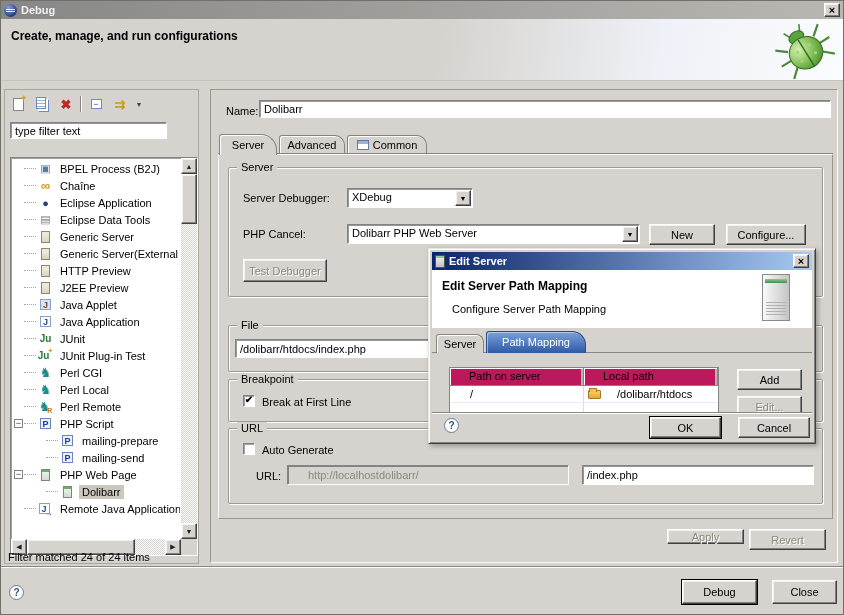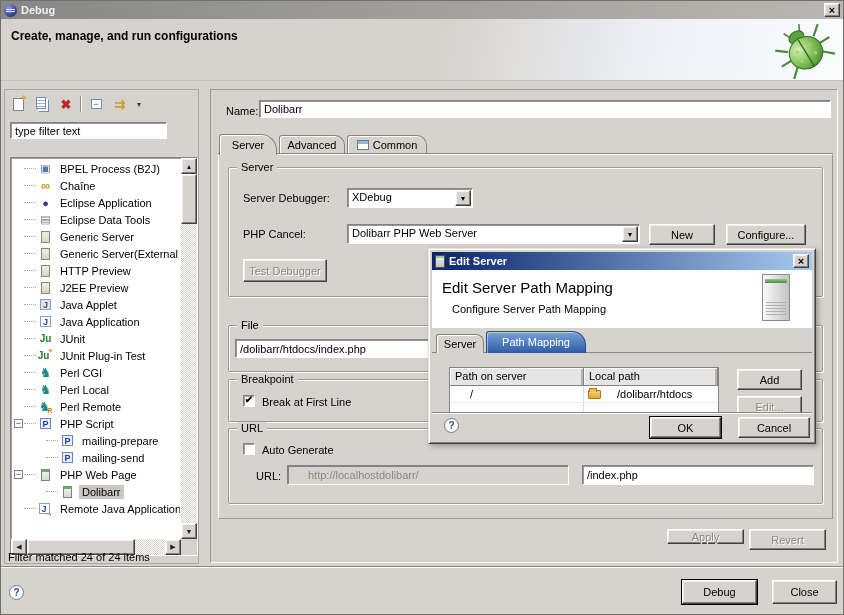--- a/index.html
+++ b/index.html
@@ -126,40 +126,40 @@
   
   .dialog{position:absolute;left:427px;top:247px;width:388px;height:196px;background:#d6d3ce;
     border:1px solid;border-color:#e8e6e0 #404040 #404040 #e8e6e0;
     box-shadow:inset 1px 1px 0 #fff,inset -1px -1px 0 #808080,2px 2px 5px rgba(0,0,0,.3);z-index:50}
   .dlg-title{position:absolute;left:3px;top:3px;right:3px;height:18px;
     background:linear-gradient(90deg,#0a246a,#a6caf0);display:flex;align-items:center;padding:0 3px;gap:4px}
   .dlg-ico{width:10px;height:13px;background:linear-gradient(#f0f0f0,#c0c0c0);
     border:1px solid #505050;box-shadow:inset 0 2px 0 #9aca9a}
   .dlg-title .t{font-weight:bold;color:#fff}
   .dlg-header{position:absolute;left:3px;top:21px;right:3px;height:58px;background:#fff}
-  .dlg-h1{position:absolute;left:10px;top:9px;font-size:15px;font-weight:normal}
+  .dlg-h1{position:absolute;left:10px;top:9px;font-size:12px;font-weight:bold}
   .dlg-h2{position:absolute;left:20px;top:33px}
   .tower{position:absolute;right:22px;top:4px;width:28px;height:47px;
     background:linear-gradient(90deg,#fafafa,#c4c4c4);border:1px solid #8a8a8a}
   .tower::before{content:"";position:absolute;left:2px;right:2px;top:4px;height:4px;
     background:linear-gradient(#8aca8a,#4a8a4a)}
   .tower::after{content:"";position:absolute;left:3px;right:3px;bottom:3px;height:15px;
     background:repeating-linear-gradient(#b0b0b0 0 1px,rgba(0,0,0,0) 1px 3px)}
   .dlg-tabs{position:absolute;left:3px;top:80px;right:3px;height:24px;border-bottom:1px solid #8a887e}
   .dtab{position:absolute;text-align:center}
   .dtab.plain{left:4px;top:5px;width:48px;height:19px;background:#d6d3ce;border:1px solid #868378;
     border-bottom:none;border-radius:3px 8px 0 0;box-shadow:inset 1px 1px 0 #fff;line-height:18px}
   .dtab.active{left:54px;top:2px;width:100px;height:22px;color:#fff;
     background:linear-gradient(#79a0da,#2f5ba6);border:1px solid #2a4a8a;border-bottom:none;
     border-radius:3px 14px 0 0;box-shadow:inset 1px 1px 0 rgba(255,255,255,.45);line-height:21px;z-index:2}
   .dtable{position:absolute;left:20px;top:118px;width:270px;height:47px;background:#fff;
     border:1px solid #848284;overflow:hidden}
   .dth{display:flex;height:18px}
-  .dth span{background:#e5e5e5;border-right:1px solid #848284;border-bottom:1px solid #848284;
-    box-shadow:inset 1px 1px 0 #fff,inset -2px 0 0 #b8b5ae;padding:2px 5px 0 5px}
+  .dth span{background:#be185d;border-right:1px solid #848284;border-bottom:1px solid #848284;
+    box-shadow:inset 1px 1px 0 #fff,inset -2px 0 0 #b8b5ae;padding:2px 5px 0 19px}
   .dth .c1{flex:0 0 134px}.dth .c2{flex:1 1 auto}
   .dtr{display:flex;height:17px;align-items:center;border-bottom:1px solid #ececec}
   .dtr .c1{flex:0 0 134px;border-right:1px solid #dcdcdc;padding-left:20px;height:100%;display:flex;align-items:center}
   .dtr .c2{flex:1 1 auto;display:flex;align-items:center;gap:16px;padding-left:4px}
   .folder-ico{display:inline-block;width:13px;height:9px;position:relative;
     background:linear-gradient(#f8d070,#e0a830);border:1px solid #a87820;border-radius:1px}
   .folder-ico::before{content:"";position:absolute;left:0;top:-3px;width:6px;height:3px;
     background:#f0c050;border:1px solid #a87820;border-bottom:none}
   .dlg-bottom{position:absolute;left:3px;bottom:3px;right:3px;height:28px;background:#d6d3ce;
     border-top:1px solid #8a887e;box-shadow:inset 0 1px 0 #fff;z-index:5}

